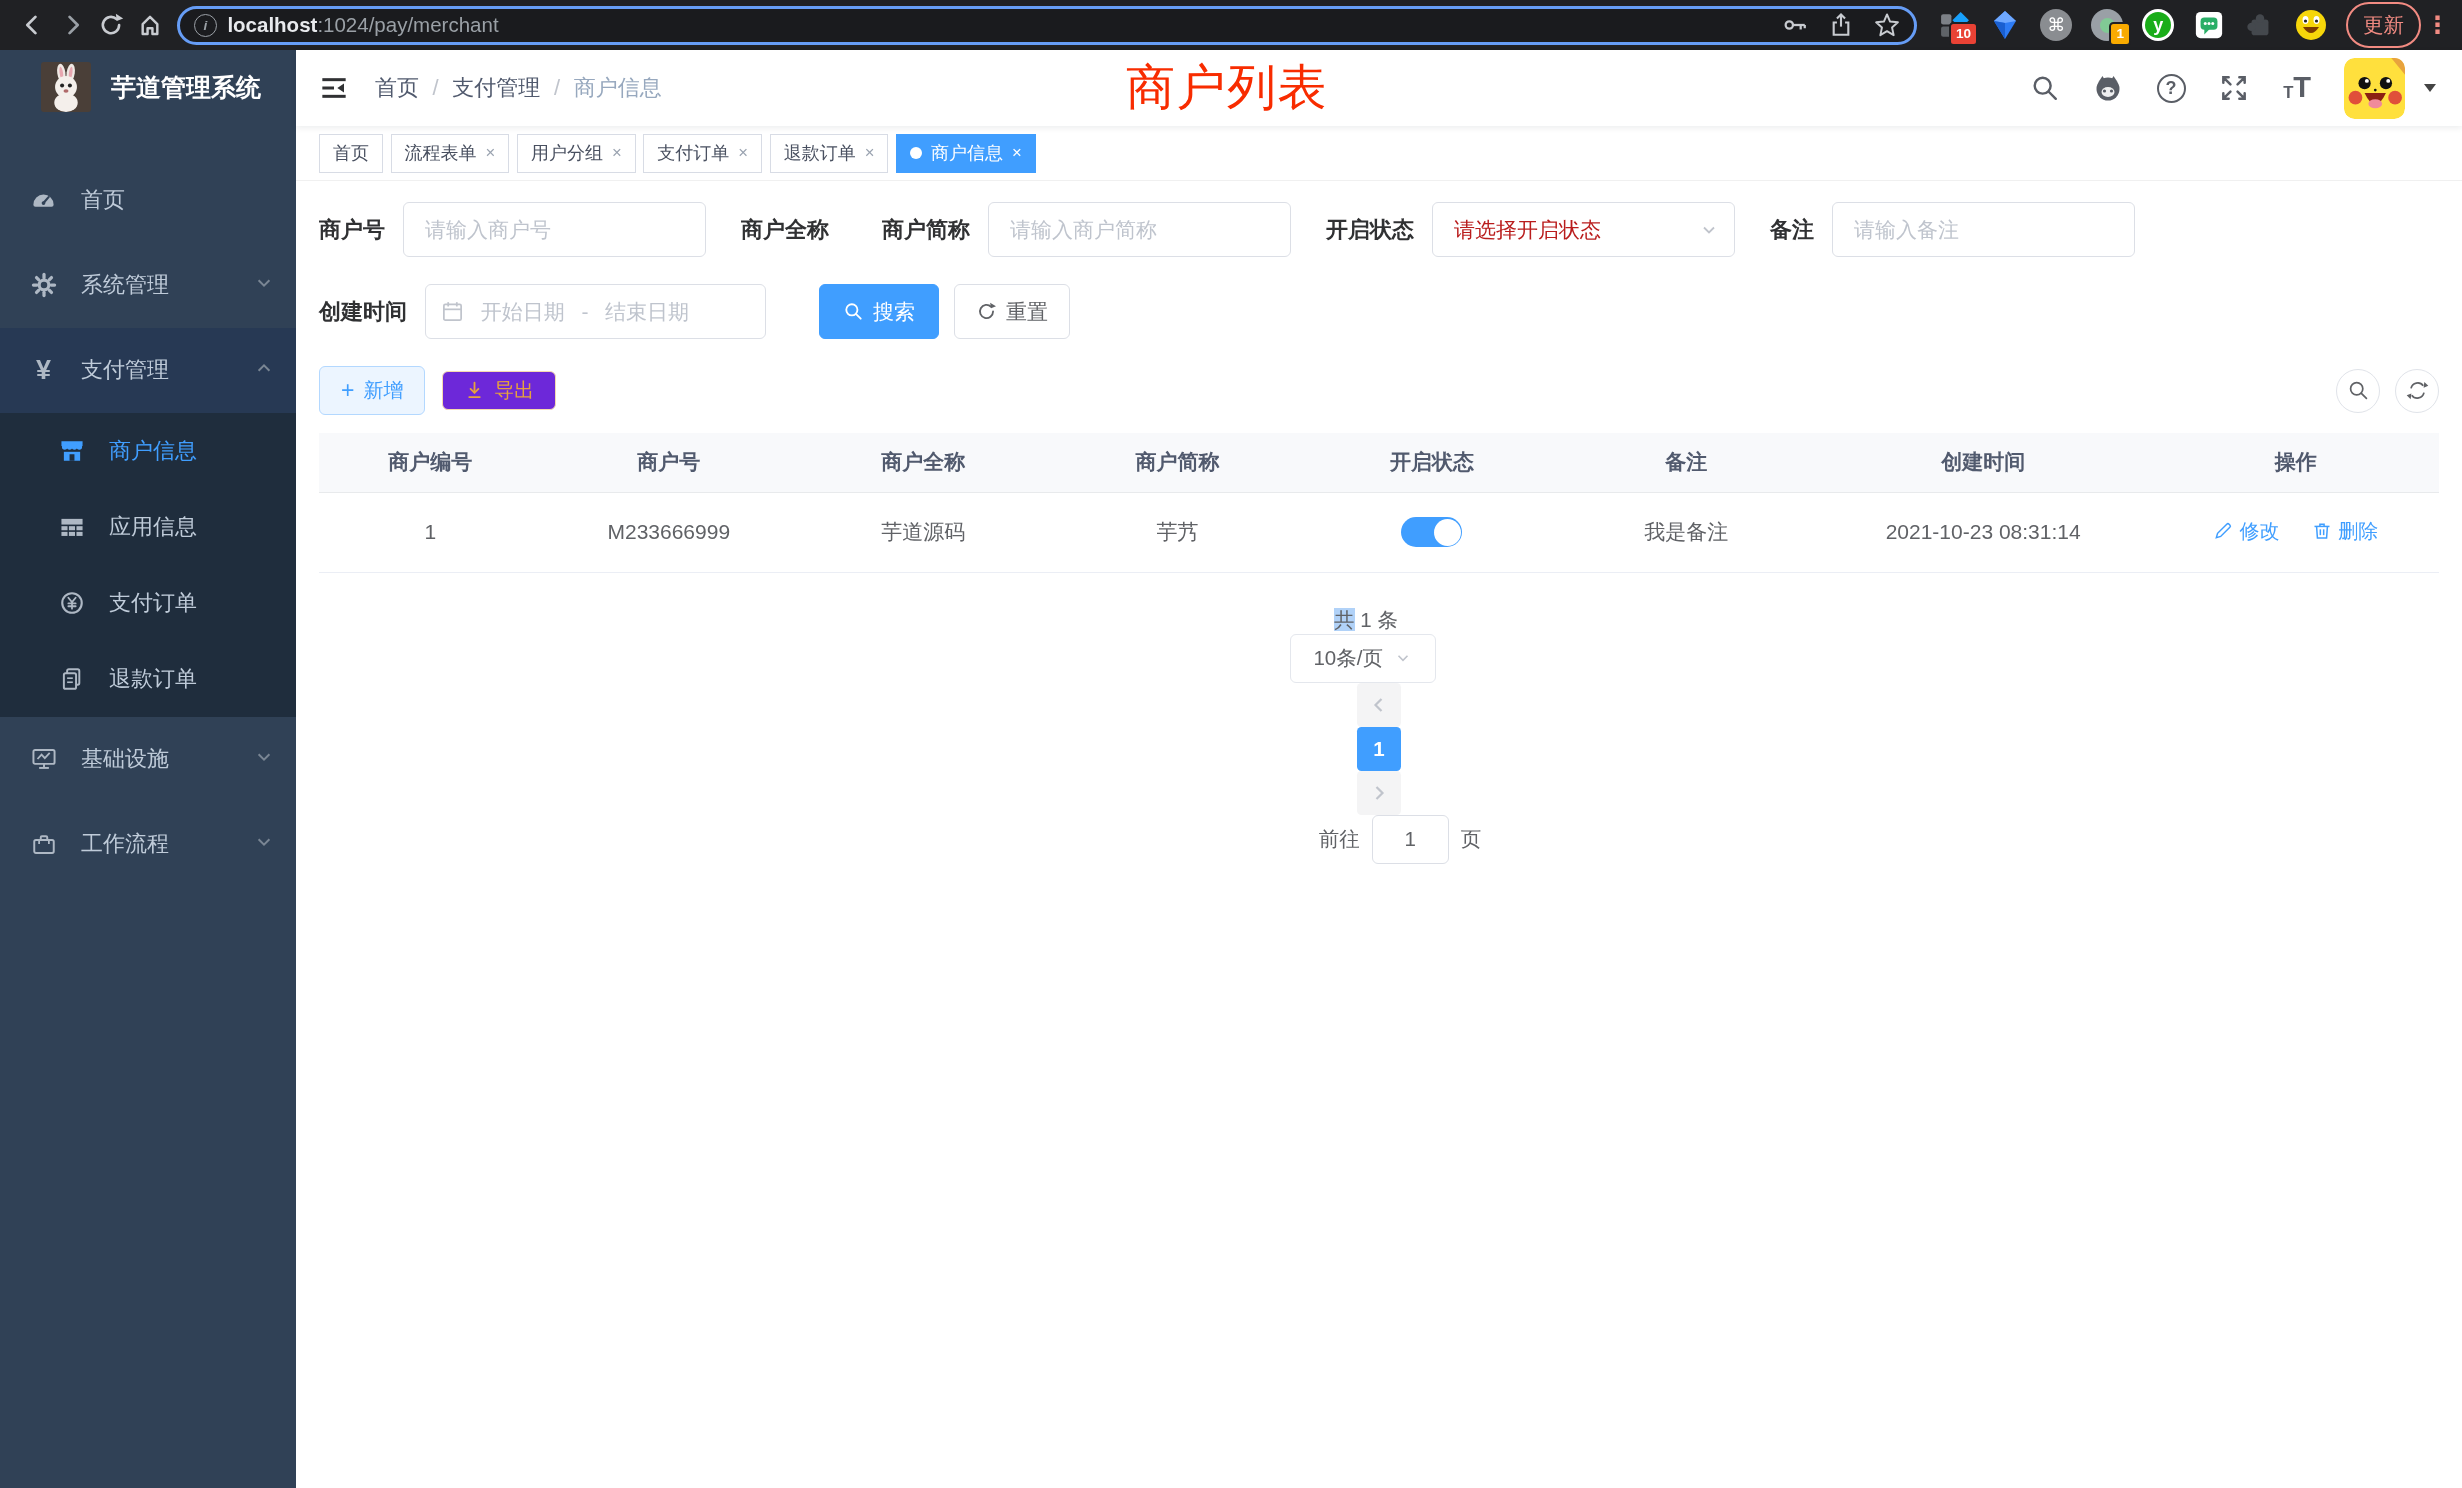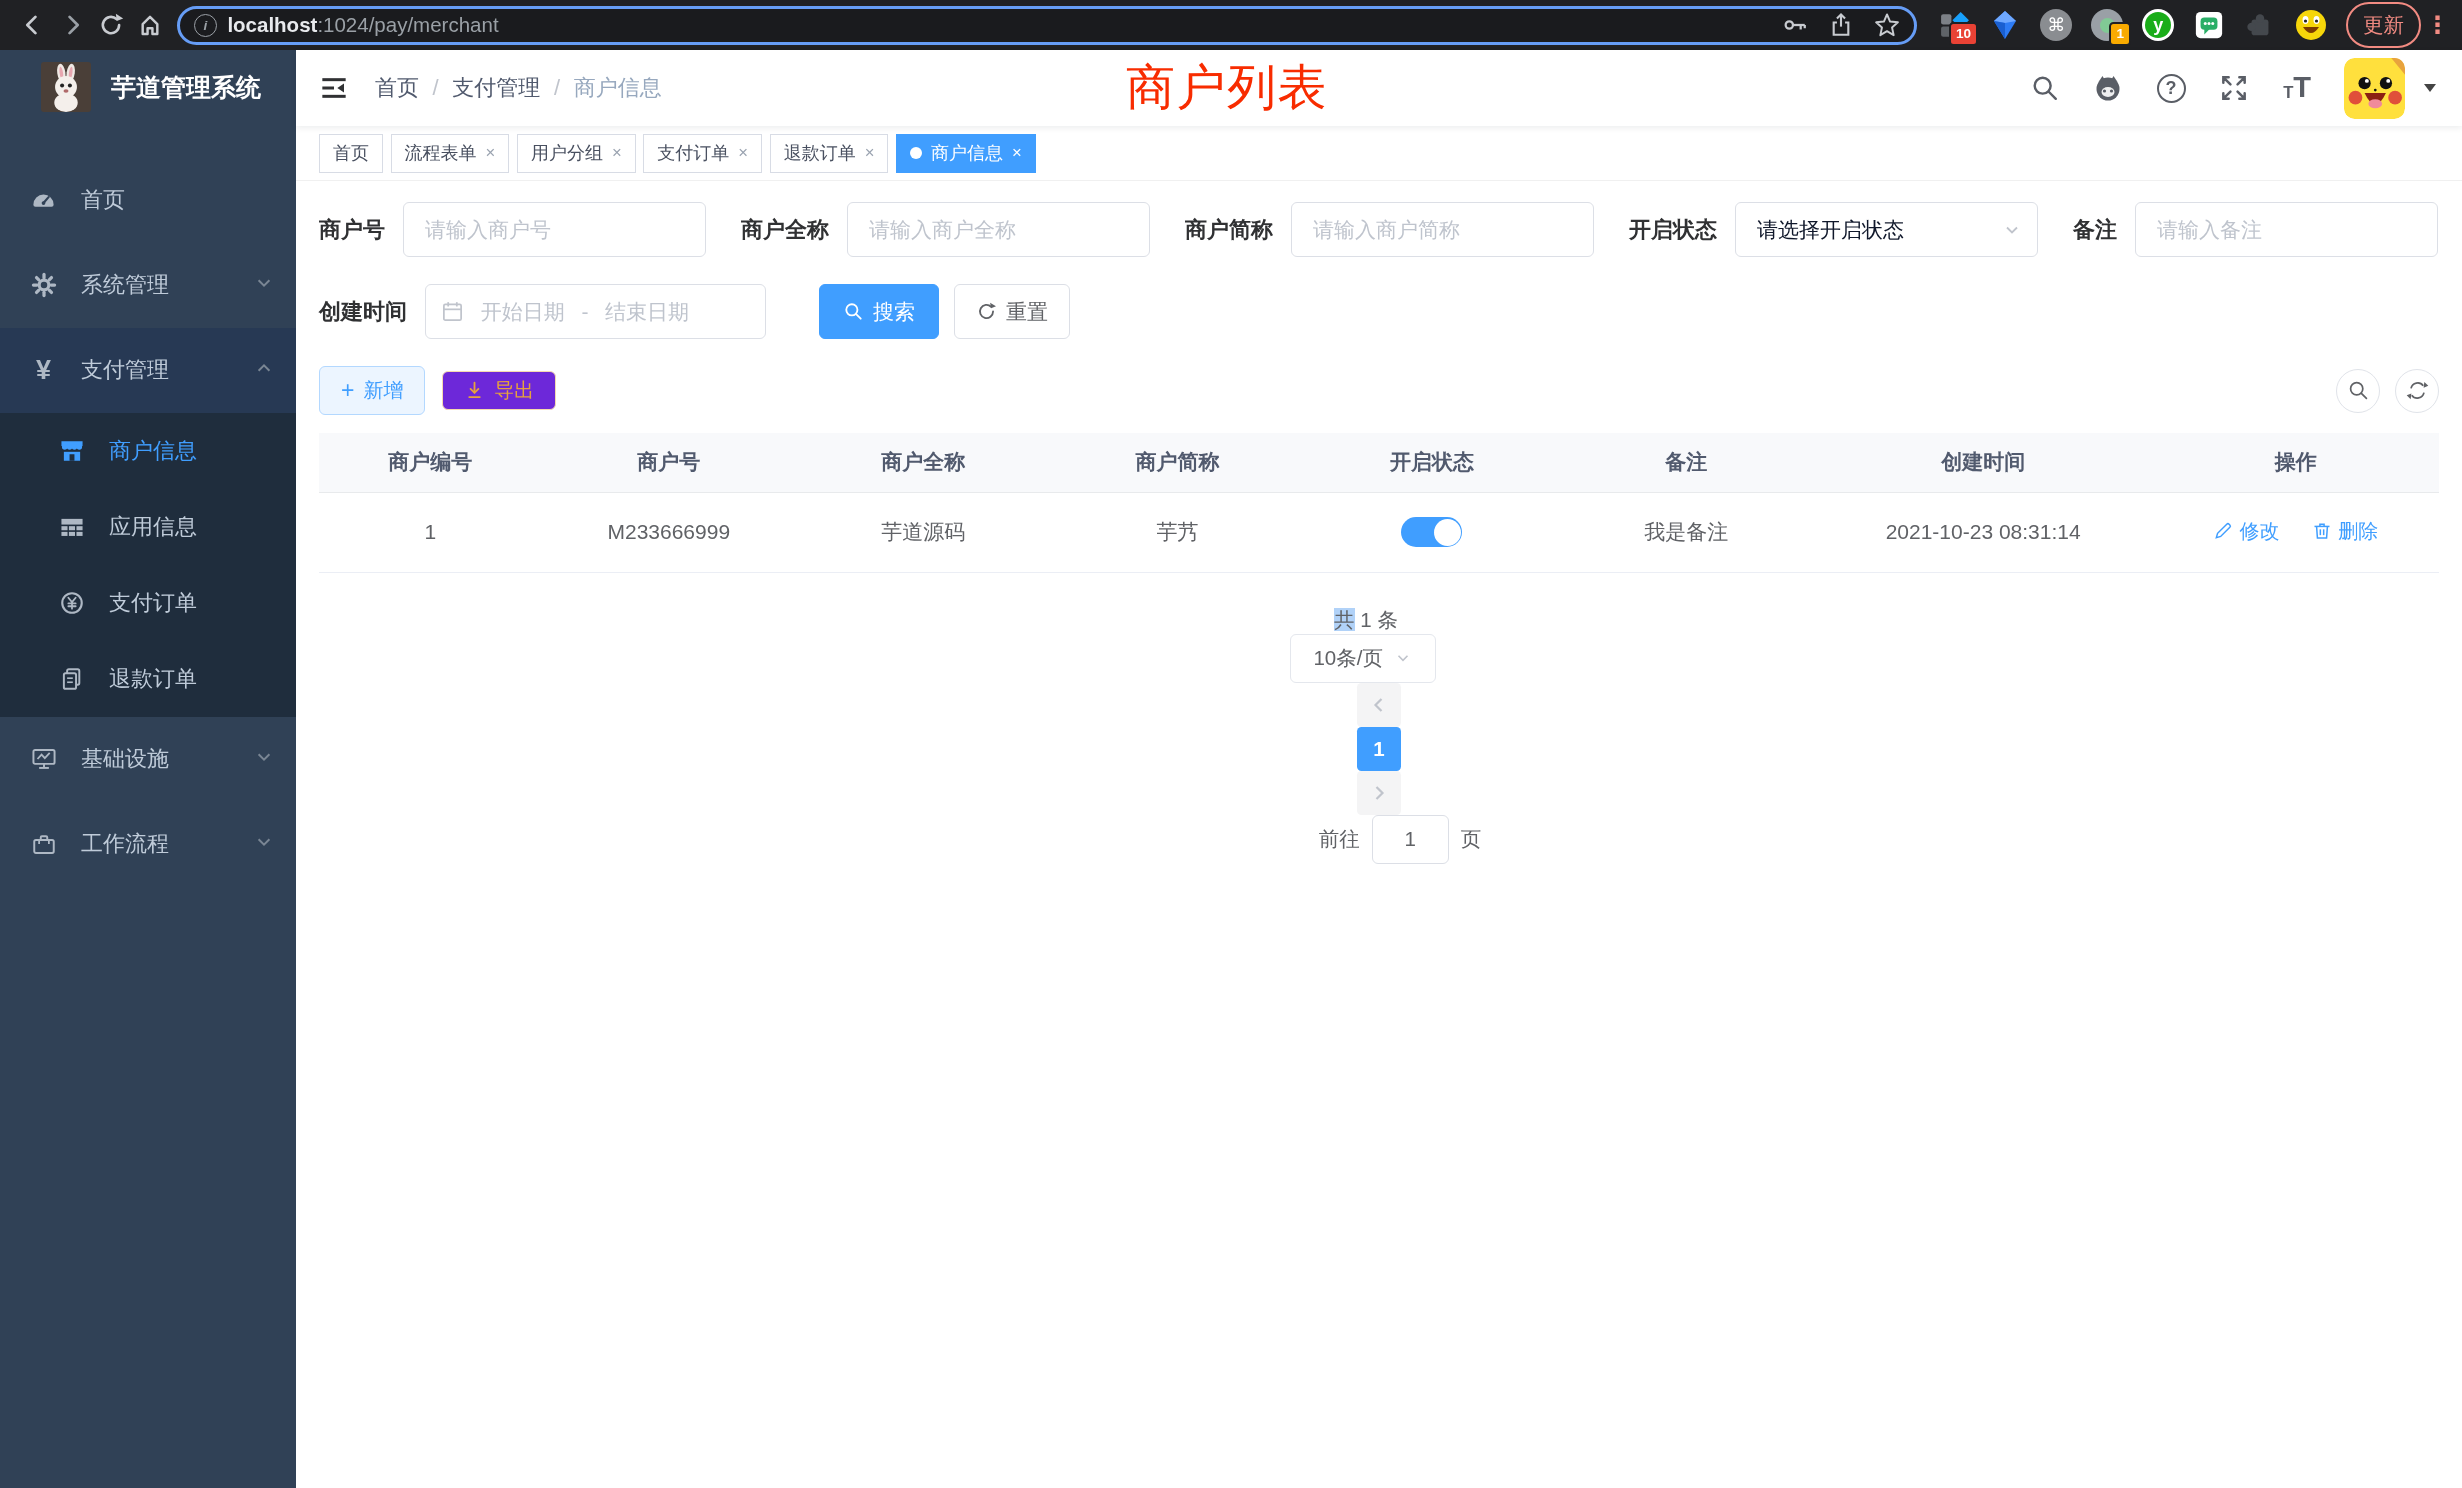--- a/index.html
+++ b/index.html
@@ -73,21 +73,21 @@
   .tag.active::before { content:""; width:12px; height:12px; border-radius:50%; background:#fff; margin-right:9px; }
 
   
   .content { flex:1; padding:21px 23px; background:#fff; overflow:hidden; }
   .filter-row { display:flex; align-items:center; margin-bottom:27px; }
   .f-item { display:flex; align-items:center; margin-right:35px; }
   .f-label { font-size:22px; font-weight:bold; color:#303133; margin-right:18px; white-space:nowrap; }
   .f-input { width:303px; height:55px; border:1.5px solid #dcdfe6; border-radius:6px; padding:0 21px; font-size:21px; color:#606266; font-family:inherit; }
   .f-input::placeholder { color:#bfc4cd; }
   .f-select { width:303px; height:55px; border:1.5px solid #dcdfe6; border-radius:6px; padding:0 15px 0 21px; display:flex; align-items:center; cursor:pointer; }
-  .f-select .ph { color:#0f172a; font-size:21px; flex:1; }
+  .f-select .ph { color:#b91c1c; font-size:21px; flex:1; }
   .date-range { width:341px; height:55px; border:1.5px solid #dcdfe6; border-radius:6px; display:flex; align-items:center; padding:0 15px; cursor:text; }
   .date-range .ph { color:#bfc4cd; font-size:21px; margin:0 16.7px; }
   .date-range .dash { color:#bfc4cd; font-size:21px; }
   .btn { display:inline-flex; align-items:center; justify-content:center; height:55px; border-radius:6px; font-size:21px; cursor:pointer; border:1.5px solid #dcdfe6; background:#fff; color:#606266; font-family:inherit; }
   .btn svg { margin-right:9px; }
   .btn-primary { background:#409eff; border-color:#409eff; color:#fff; padding:0 23px; margin-left:18px; }
   .btn-reset { padding:0 21px; margin-left:15px; }
   .toolbar-row { display:flex; align-items:center; margin-bottom:18px; }
   .btn-plain-blue { height:49px; background:#ecf5ff; border:1.5px solid #b3d8ff; color:#409eff; padding:0 21px; font-size:20px; }
   .btn-plain-blue .plus { font-size:23px; margin-right:9px; line-height:1; }
@@ -483,21 +483,20 @@
 
     <div class="content">
 
       <div class="filter-row">
         <div class="f-item">
           <span class="f-label">商户号</span>
           <input class="f-input" placeholder="请输入商户号" style="">
         </div>
         <div class="f-item">
           <span class="f-label">商户全称</span>
-          <input class="f-input" placeholder="请输入商户全称" style="">
         </div>
         <div class="f-item">
           <span class="f-label">商户简称</span>
           <input class="f-input" placeholder="请输入商户简称" style="">
         </div>
         <div class="f-item">
           <span class="f-label">开启状态</span>
           <div class="f-select">
             <span class="ph">请选择开启状态</span>
             <svg width="20" height="20" viewBox="0 0 20 20">

